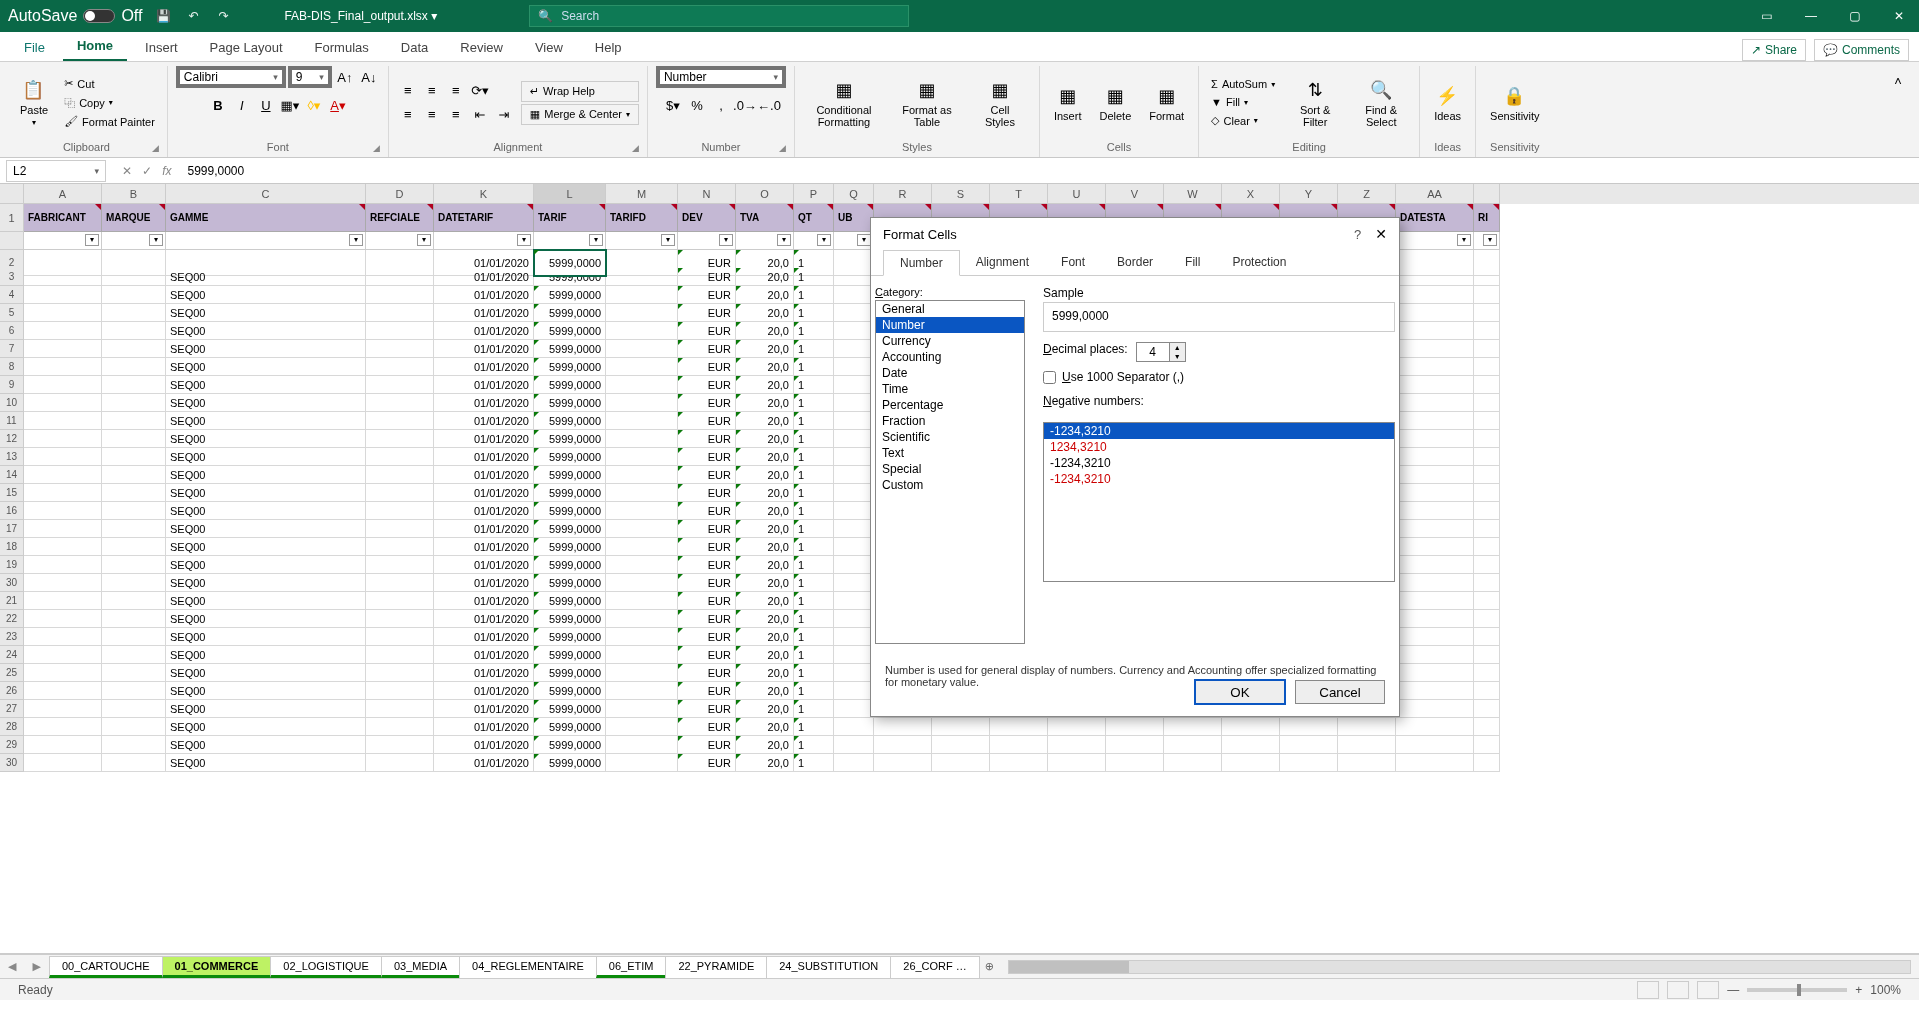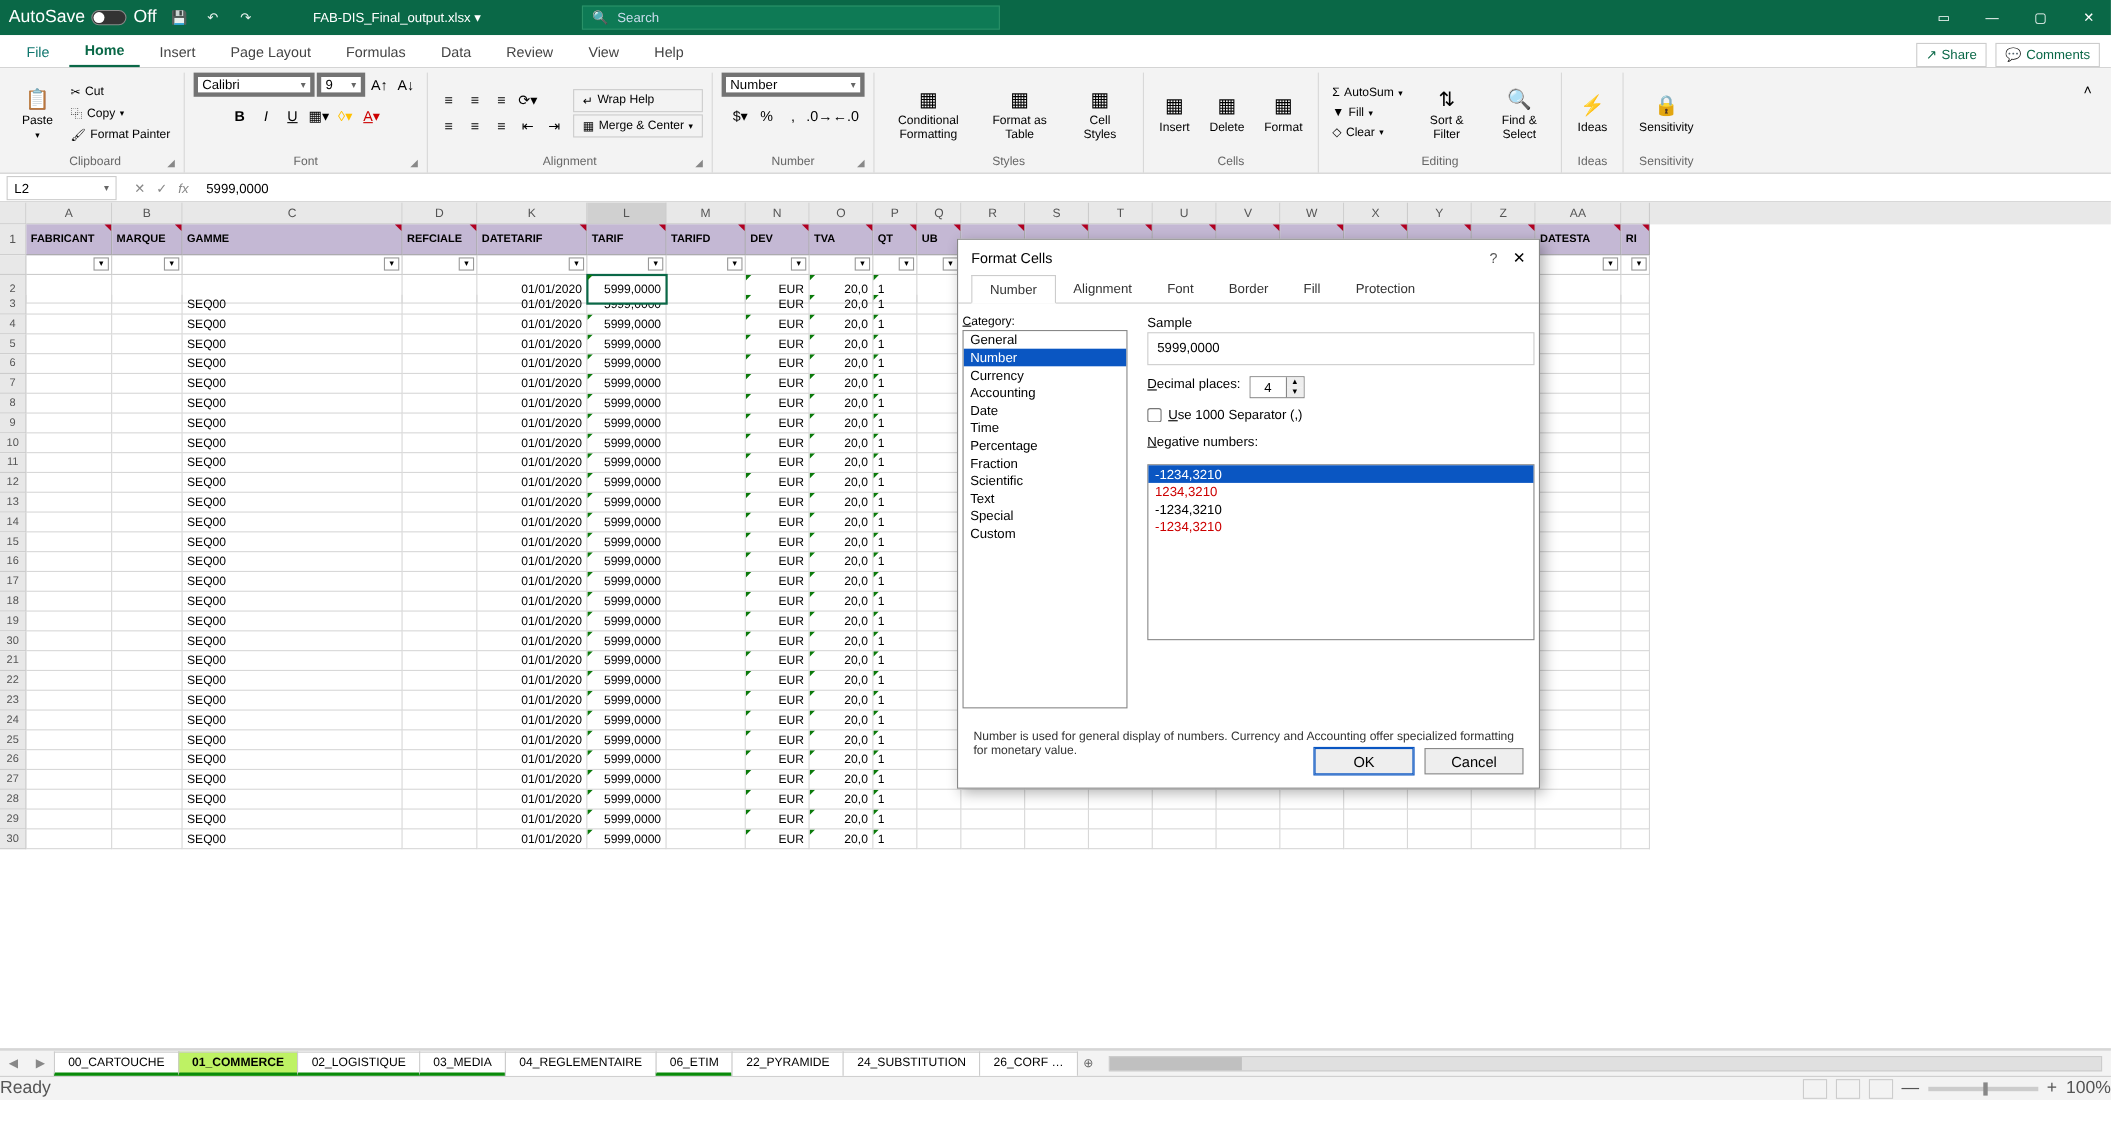--- a/index.html
+++ b/index.html
@@ -78,21 +78,21 @@
 .sheetbar { height:24px; background:#f3f3f3; display:flex; align-items:center; border-top:1px solid #ccc; font-size:11px; }
 .sheetbar .nav { padding:0 8px; color:#888; cursor:pointer; }
 .sheetbar .stab { padding:3px 12px; border:1px solid #ccc; border-bottom:none; margin-right:-1px; background:#fff; cursor:pointer; }
 .sheetbar .stab.green { border-bottom:3px solid #0a8a0a; }
 .sheetbar .stab.active { background:#bef264; font-weight:700; }
 .sheetbar .hscroll { flex:1; margin:0 8px; height:14px; background:#e0e0e0; position:relative; border:1px solid #ccc; }
 .sheetbar .hscroll .thumb { position:absolute; left:0; width:120px; height:100%; background:#c0c0c0; }
 .sheetbar .add { padding:0 6px; color:#666; cursor:pointer; }
 
 
-.statusbar { height:22px; background:#f3f3f3; border-top:1px solid #ccc; display:flex; align-items:center; padding:0 0; font-size:16px; color:#555; gap:10px; }
+.statusbar { height:22px; background:#f3f3f3; border-top:1px solid #ccc; display:flex; align-items:center; padding:0 18px; font-size:12px; color:#555; gap:10px; }
 .statusbar .right { margin-left:auto; display:flex; align-items:center; gap:8px; }
 .statusbar .viewbtn { width:22px; height:18px; border:1px solid #ccc; cursor:pointer; }
 .statusbar .slider { width:100px; height:4px; background:#ccc; position:relative; }
 .statusbar .slider .th { position:absolute; left:50%; top:-4px; width:4px; height:12px; background:#888; }
 
 
 .dialog { position:absolute; left:870px; top:217px; width:530px; height:500px; background:#fff; border:1px solid #888; box-shadow:4px 4px 12px rgba(0,0,0,.3); z-index:100; font-size:12px; }
 .dialog .dtitle { padding:8px 12px; font-size:13px; display:flex; align-items:center; }
 .dialog .dtitle .help { margin-left:auto; margin-right:14px; color:#555; cursor:pointer; }
 .dialog .dtitle .close { cursor:pointer; font-size:14px; }

